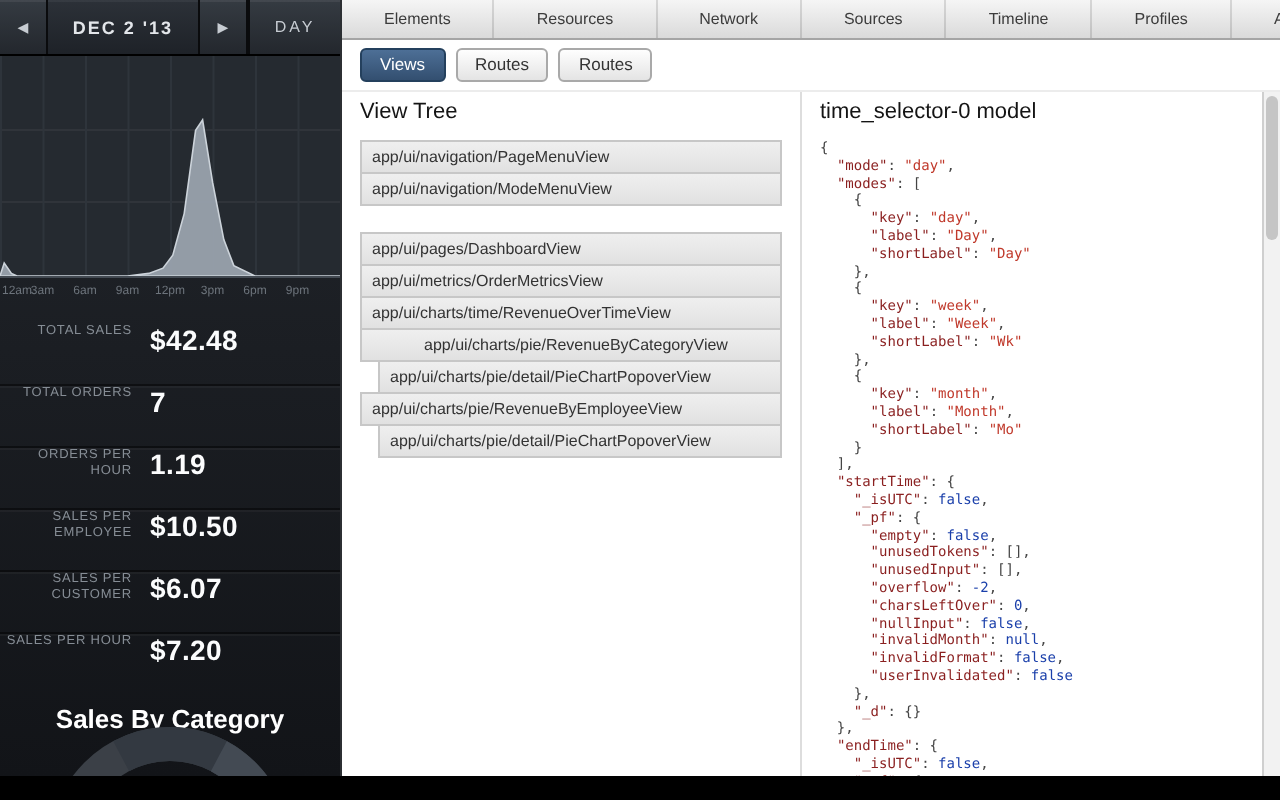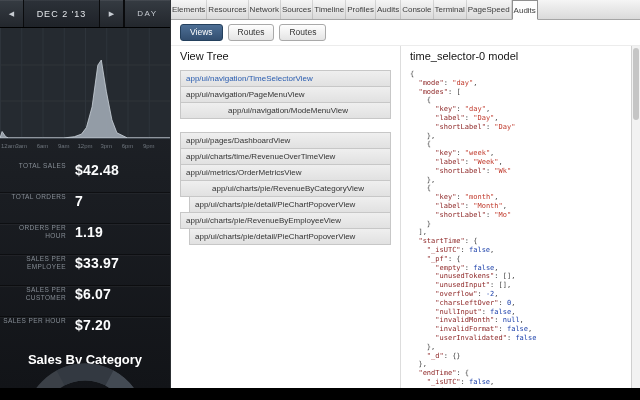--- a/index.html
+++ b/index.html
@@ -8,21 +8,21 @@
 
   
   .app{position:absolute;left:0;top:0;width:170px;height:388px;overflow:hidden;
        background:linear-gradient(180deg,#23272d 0%,#1b1e23 45%,#121418 100%)}
   .app-topbar{display:flex;height:27px;border-bottom:1px solid #000}
   .tb-btn{display:flex;align-items:center;justify-content:center;color:#c7ccd2;
           background:linear-gradient(#353b42,#23272d);border-right:1px solid #0a0b0d;
           box-shadow:inset 0 1px 0 rgba(255,255,255,.07);cursor:pointer}
   .tb-prev,.tb-next{width:23px;font-size:7px}
   .tb-date{flex:1;display:flex;align-items:center;justify-content:center;color:#e3e6ea;font-size:9px;
-           font-weight:normal;letter-spacing:1px;background:linear-gradient(#2c3138,#1e2228);
+           font-weight:bold;letter-spacing:1px;background:linear-gradient(#2c3138,#1e2228);
            border-right:1px solid #0a0b0d;box-shadow:inset 0 1px 0 rgba(255,255,255,.05)}
   .tb-day{width:45px;font-size:8px;letter-spacing:1.5px;border-right:none;border-left:1px solid #0a0b0d}
 
   .chart-wrap{position:relative;width:170px;height:129px}
   .chart-wrap svg{display:block}
   .axis-label{position:absolute;top:115px;font-size:6px;color:#6d747c;transform:translateX(-50%);white-space:nowrap}
   .axis-label.first{transform:none}
 
   .metrics{padding-top:5px}
   .metric{display:flex;align-items:flex-start;height:30px}
@@ -31,21 +31,21 @@
   .m-value{font-size:14px;font-weight:bold;color:#fbfcfd;letter-spacing:.2px}
 
   .cat-title{margin-top:5px;text-align:center;font-size:13px;font-weight:bold;color:#fff}
   .donut{position:absolute;left:0;top:352px;width:170px;height:36px}
 
   
   .devtools{position:absolute;left:170px;top:0;width:470px;height:388px;background:#fff;
             display:flex;flex-direction:column;border-left:1px solid #2c2f33;box-sizing:border-box}
   .dt-tabbar{flex:0 0 19px;display:flex;align-items:stretch;background:linear-gradient(#f5f5f5,#dadada);
              border-bottom:1px solid #a5a5a5;font-size:8px;color:#3c3c3c}
-  .dt-tab{display:flex;align-items:center;padding:0 1px;border-right:1px solid rgba(0,0,0,.12);cursor:pointer;white-space:nowrap}
+  .dt-tab{display:flex;align-items:center;padding:0 21px;border-right:1px solid rgba(0,0,0,.12);cursor:pointer;white-space:nowrap}
   .dt-tab.active{background:#fdfdfd;border:1px solid #8f8f8f;border-bottom:1px solid #fdfdfd;margin-bottom:-1px}
   .dt-subbar{flex:0 0 25px;display:flex;align-items:center;gap:5px;padding:0 9px;background:#fff;border-bottom:1px solid #ececec}
   .subtab{font-size:8.5px;line-height:1;padding:3px 9px 4px;border-radius:3px;border:1px solid #a9a9a9;
           background:linear-gradient(#fefefe,#e4e4e4);color:#333;cursor:pointer}
   .subtab.active{border-color:#24405d;background:linear-gradient(#4d6f96,#334f70);color:#fff}
   .dt-body{flex:1;display:flex;min-height:0}
   .viewtree{flex:0 0 229px;width:229px;padding:3px 9px 0 9px;box-sizing:border-box;overflow:hidden}
   .panel-title{font-size:11px;font-weight:normal;color:#141414;margin:1px 0 8px}
   .tree-group{margin-bottom:13px}
   .tree-row{height:15px;line-height:15px;font-size:8px;color:#333;
@@ -121,21 +121,21 @@
         <div class="metric">
           <div class="m-label">TOTAL ORDERS</div>
           <div class="m-value">7</div>
         </div>
         <div class="metric">
           <div class="m-label">ORDERS PER HOUR</div>
           <div class="m-value">1.19</div>
         </div>
         <div class="metric">
           <div class="m-label">SALES PER EMPLOYEE</div>
-          <div class="m-value">$33.97</div>
+          <div class="m-value">$10.50</div>
         </div>
         <div class="metric">
           <div class="m-label">SALES PER CUSTOMER</div>
           <div class="m-value">$6.07</div>
         </div>
         <div class="metric">
           <div class="m-label">SALES PER HOUR</div>
           <div class="m-value">$7.20</div>
         </div>
       </div>
@@ -168,28 +168,27 @@
     <div class="dt-subbar" id="dt-subbar">
         <div class="subtab active">Views</div>
         <div class="subtab">Routes</div>
         <div class="subtab">Routes</div>
       </div>
     <div class="dt-body">
       <div class="viewtree">
         <div class="panel-title">View Tree</div>
         <div id="tree-groups">
             <div class="tree-group">
-              <div class="tree-row selected" style="margin-left: 0px;">app/ui/navigation/TimeSelectorView</div>
               <div class="tree-row" style="margin-left: 0px;">app/ui/navigation/PageMenuView</div>
-              <div class="tree-row" style="margin-left: 0px; text-align: center;">app/ui/navigation/ModeMenuView</div>
+              <div class="tree-row" style="margin-left: 0px;">app/ui/navigation/ModeMenuView</div>
             </div>
             <div class="tree-group">
               <div class="tree-row" style="margin-left: 0px;">app/ui/pages/DashboardView</div>
+              <div class="tree-row" style="margin-left: 0px;">app/ui/metrics/OrderMetricsView</div>
               <div class="tree-row" style="margin-left: 0px;">app/ui/charts/time/RevenueOverTimeView</div>
-              <div class="tree-row" style="margin-left: 0px;">app/ui/metrics/OrderMetricsView</div>
               <div class="tree-row" style="margin-left: 0px; text-align: center;">app/ui/charts/pie/RevenueByCategoryView</div>
               <div class="tree-row" style="margin-left: 9px;">app/ui/charts/pie/detail/PieChartPopoverView</div>
               <div class="tree-row" style="margin-left: 0px;">app/ui/charts/pie/RevenueByEmployeeView</div>
               <div class="tree-row" style="margin-left: 9px;">app/ui/charts/pie/detail/PieChartPopoverView</div>
             </div>
           </div>
       </div>
       <div class="model">
         <div class="panel-title">time_selector-0 model</div>
         <pre class="json" id="model-json">{

